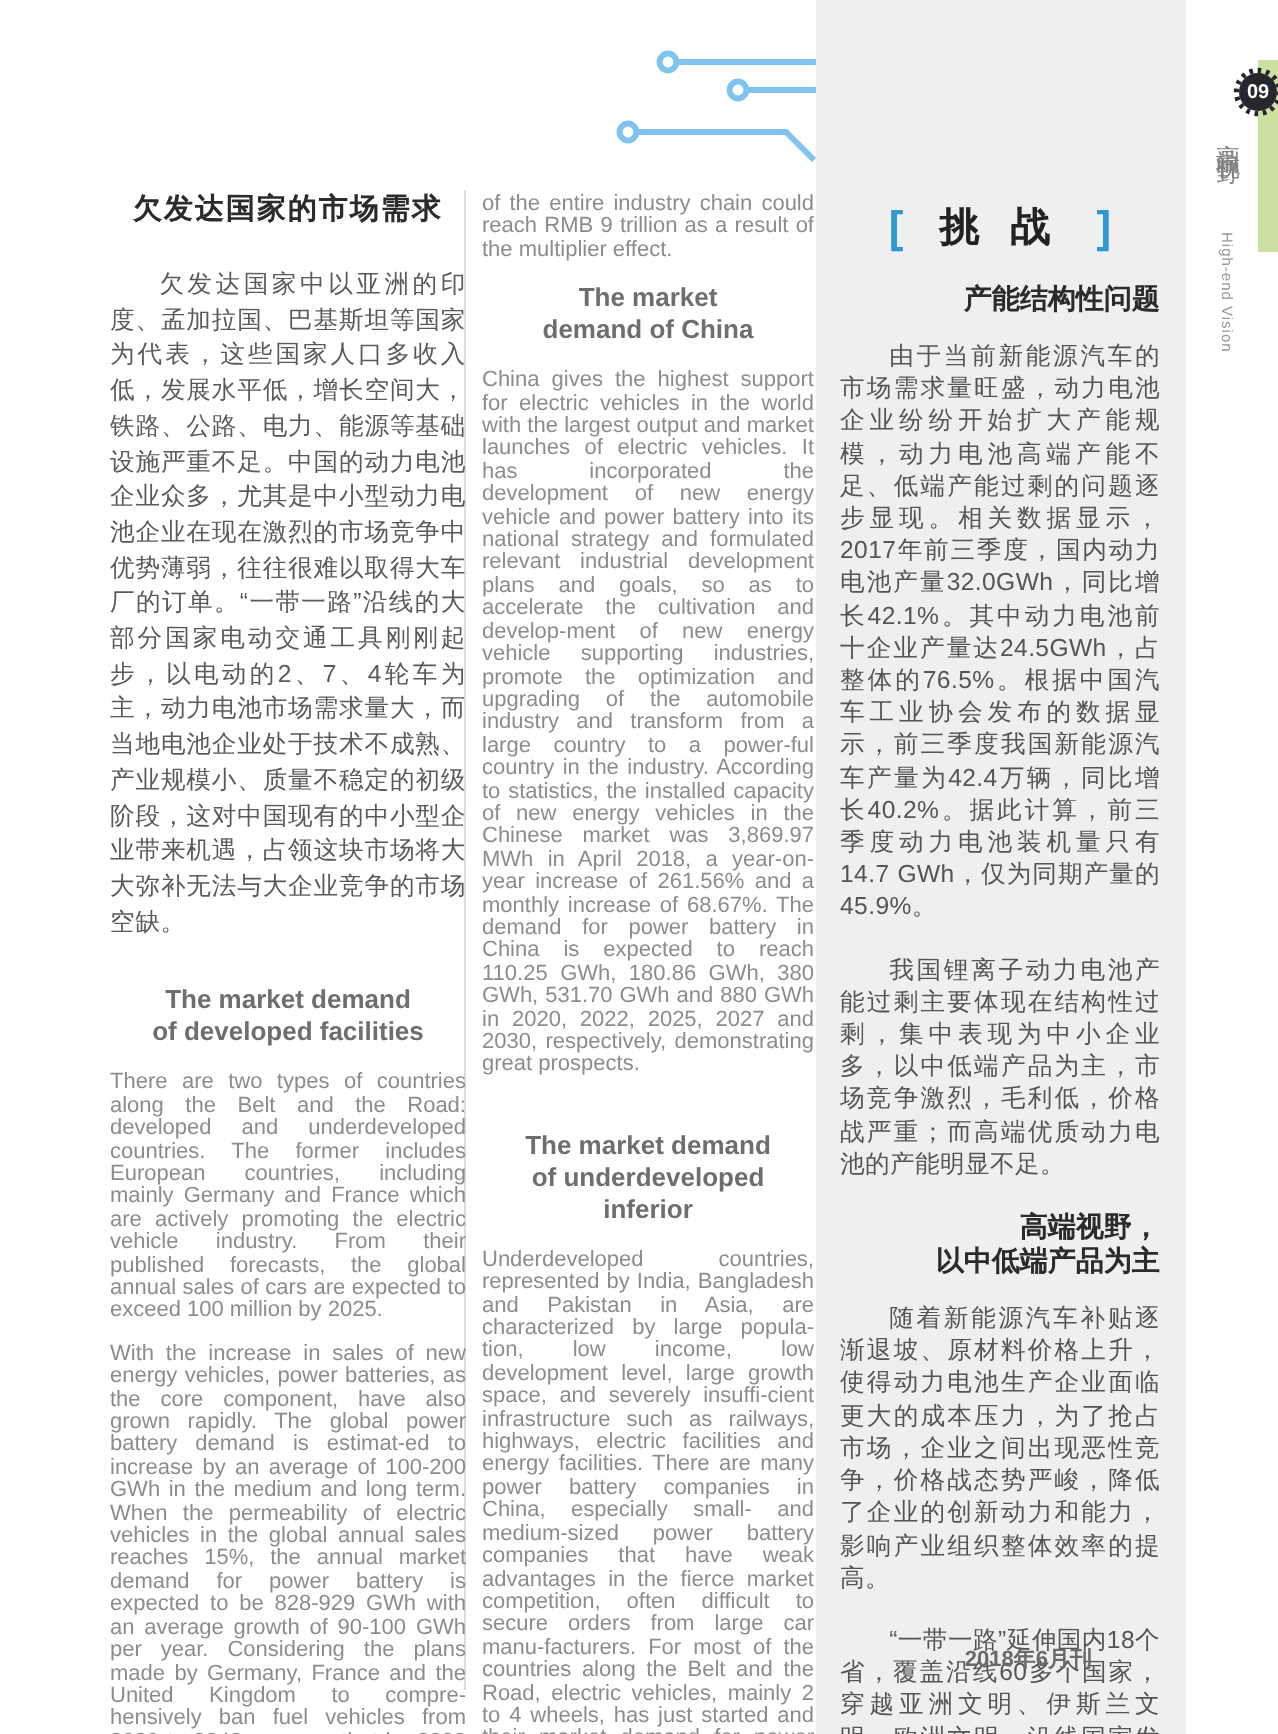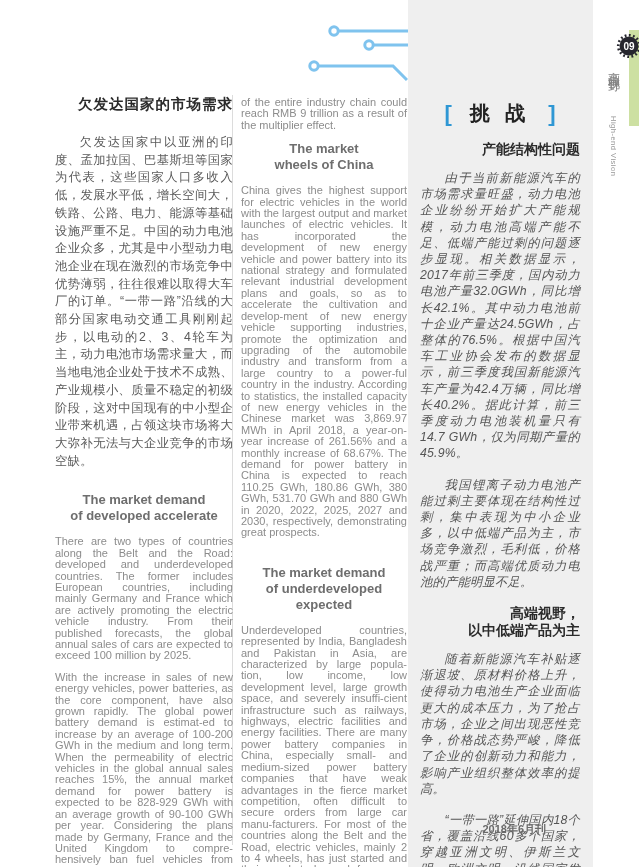--- a/index.html
+++ b/index.html
@@ -12,31 +12,31 @@
   .gray-panel{position:absolute;left:408px;top:0;width:185px;height:867px;background:#efefef;}
   
   .circuit{position:absolute;left:300px;top:20px;width:108px;height:70px;}
   
   .divider{position:absolute;left:232px;top:95px;width:1px;height:750px;background:#dcdcdc;}
   
   .col-left{position:absolute;left:55px;top:95px;width:178px;}
   .col-mid{position:absolute;left:241px;top:97px;width:166px;}
   .col-right{position:absolute;left:420px;top:96px;width:160px;}
   
-  .cn-heading{font-size:14.5px;font-weight:bold;color:#2b2b2b;text-align:right;letter-spacing:1px;margin:0 0 20px 0;}
+  .cn-heading{font-size:14.5px;font-weight:bold;color:#2b2b2b;text-align:center;letter-spacing:1px;margin:0 0 20px 0;}
   .cn-body{font-size:12.3px;line-height:17.7px;color:#5a5a5a;text-align:justify;text-indent:2em;letter-spacing:.3px;margin:0;}
   
   .en-heading{font-size:13px;line-height:16px;color:#6e6e6e;text-align:center;margin:22px 0 12px 0;}
   .en-body{font-size:11px;line-height:11.4px;color:#8c8c8c;text-align:justify;margin:0 0 10px 0;}
   
   .challenge{display:flex;align-items:center;justify-content:center;gap:18px;margin:4px 0 14px 0;}
   .challenge .bracket{font-size:22px;font-weight:bold;line-height:22px;}
   .challenge .label{font-size:20px;font-weight:bold;color:#222;letter-spacing:5px;}
   .r-heading{font-size:14px;font-weight:bold;color:#2b2b2b;text-align:right;line-height:17px;margin:14px 0 12px 0;}
-  .r-body{font-size:12.3px;line-height:16.2px;color:#555;text-align:justify;text-indent:2em;letter-spacing:.2px;margin:0 0 15px 0;font-style:italic;}
+  .r-body{font-size:12.3px;line-height:16.2px;color:#555;text-align:justify;text-indent:2em;letter-spacing:.2px;margin:0 0 15px 0;}
   .footer{position:absolute;left:420px;top:822px;width:126px;text-align:right;font-size:11px;font-weight:bold;color:#6a6a6a;}
   
   .green-bar{position:absolute;left:629px;top:30px;width:10px;height:96px;}
   .gear-badge{position:absolute;left:616px;top:33px;width:26px;height:26px;}
   .gear-badge .num{position:absolute;left:0;top:0;width:26px;height:26px;display:flex;align-items:center;justify-content:center;
     color:#ffffff;font-size:10px;font-weight:bold;}
   .side-cn{position:absolute;left:598px;top:62px;width:24px;writing-mode:vertical-rl;
     font-size:12px;color:#828282;letter-spacing:3px;text-align:left;}
   .side-en{position:absolute;left:602px;top:116px;width:16px;writing-mode:vertical-rl;
     font-size:7.5px;color:#979797;letter-spacing:.5px;}
@@ -56,35 +56,35 @@
     <circle cx="34" cy="11" r="4.2"></circle>
     <circle cx="69" cy="25" r="4.2"></circle>
     <circle cx="14" cy="46" r="4.2"></circle>
   </g>
 </svg>
 
 <div class="divider"></div>
 
 <div class="col-left">
   <h2 class="cn-heading">欠发达国家的市场需求</h2>
-  <p class="cn-body">欠发达国家中以亚洲的印度、孟加拉国、巴基斯坦等国家为代表，这些国家人口多收入低，发展水平低，增长空间大，铁路、公路、电力、能源等基础设施严重不足。中国的动力电池企业众多，尤其是中小型动力电池企业在现在激烈的市场竞争中优势薄弱，往往很难以取得大车厂的订单。“一带一路”沿线的大部分国家电动交通工具刚刚起步，以电动的2、3、4轮车为主，动力电池市场需求量大，而当地电池企业处于技术不成熟、产业规模小、质量不稳定的初级阶段，这对中国现有的中小型企业带来机遇，占领这块市场将大大弥补无法与大企业竞争的市场空缺。</p>
+  <p class="cn-body">欠发达国家中以亚洲的印度、孟加拉国、巴基斯坦等国家为代表，这些国家人口多收入低，发展水平低，增长空间大，铁路、公路、电力、能源等基础设施严重不足。中国的动力电池企业众多，尤其是中小型动力电池企业在现在激烈的市场竞争中优势薄弱，往往很难以取得大车厂的订单。“一带一路”沿线的大部分国家电动交通工具刚刚起步，以电动的2、7、4轮车为主，动力电池市场需求量大，而当地电池企业处于技术不成熟、产业规模小、质量不稳定的初级阶段，这对中国现有的中小型企业带来机遇，占领这块市场将大大弥补无法与大企业竞争的市场空缺。</p>
   <h3 class="en-heading"><span>The market demand</span><br>
-    <span>of developed accelerate</span></h3>
+    <span>of developed facilities</span></h3>
   <p class="en-body">There are two types of countries along the Belt and the Road: developed and underdeveloped countries. The former includes European countries, including mainly Germany and France which are actively promoting the electric vehicle industry. From their published forecasts, the global annual sales of cars are expected to exceed 100 million by 2025.</p>
   <p class="en-body">With the increase in sales of new energy vehicles, power batteries, as the core component, have also grown rapidly. The global power battery demand is estimat-ed to increase by an average of 100-200 GWh in the medium and long term. When the permeability of electric vehicles in the global annual sales reaches 15%, the annual market demand for power battery is expected to be 828-929 GWh with an average growth of 90-100 GWh per year. Considering the plans made by Germany, France and the United Kingdom to compre-hensively ban fuel vehicles from 2030 to 2040, assume that by 2030 the global electric vehicle permea-bility stands at 50%, the demand for power batteries will reach 2800-3000 GWh, which is a huge market worth of RMB 3 trillion, and the output value</p>
 </div>
 
 <div class="col-mid">
   <p class="en-body">of the entire industry chain could reach RMB 9 trillion as a result of the multiplier effect.</p>
   <h3 class="en-heading" style="margin-top:4px"><span>The market</span><br>
-    <span>wheels of China</span></h3>
+    <span>demand of China</span></h3>
   <p class="en-body">China gives the highest support for electric vehicles in the world with the largest output and market launches of electric vehicles. It has incorporated the development of new energy vehicle and power battery into its national strategy and formulated relevant industrial development plans and goals, so as to accelerate the cultivation and develop-ment of new energy vehicle supporting industries, promote the optimization and upgrading of the automobile industry and transform from a large country to a power-ful country in the industry. According to statistics, the installed capacity of new energy vehicles in the Chinese market was 3,869.97 MWh in April 2018, a year-on-year increase of 261.56% and a monthly increase of 68.67%. The demand for power battery in China is expected to reach 110.25 GWh, 180.86 GWh, 380 GWh, 531.70 GWh and 880 GWh in 2020, 2022, 2025, 2027 and 2030, respectively, demonstrating great prospects.</p>
   <h3 class="en-heading" style="margin-top:26px"><span>The market demand</span><br>
     <span>of underdeveloped</span><br>
-    <span>expected</span></h3>
+    <span>inferior</span></h3>
   <p class="en-body">Underdeveloped countries, represented by India, Bangladesh and Pakistan in Asia, are characterized by large popula-tion, low income, low development level, large growth space, and severely insuffi-cient infrastructure such as railways, highways, electric facilities and energy facilities. There are many power battery companies in China, especially small- and medium-sized power battery companies that have weak advantages in the fierce market competition, often difficult to secure orders from large car manu-facturers. For most of the countries along the Belt and the Road, electric vehicles, mainly 2 to 4 wheels, has just started and their market demand for power batteries is huge. However, the local battery companies are just in the initial stage, characterized by immature technology, small scale and unstable quality, bringing opportunities to the existing Chinese SMEs, for whom occupying the markets in these countries will greatly compensate for their inferior position in competition with large com-panies in China.</p>
 </div>
 
 <div class="col-right">
   <div class="challenge">
     <span class="bracket" style="color:#2f97d4">[</span>
     <span class="label">挑 战</span>
     <span class="bracket" style="color:#2f97d4">]</span>
   </div>
   <h3 class="r-heading">产能结构性问题</h3>

